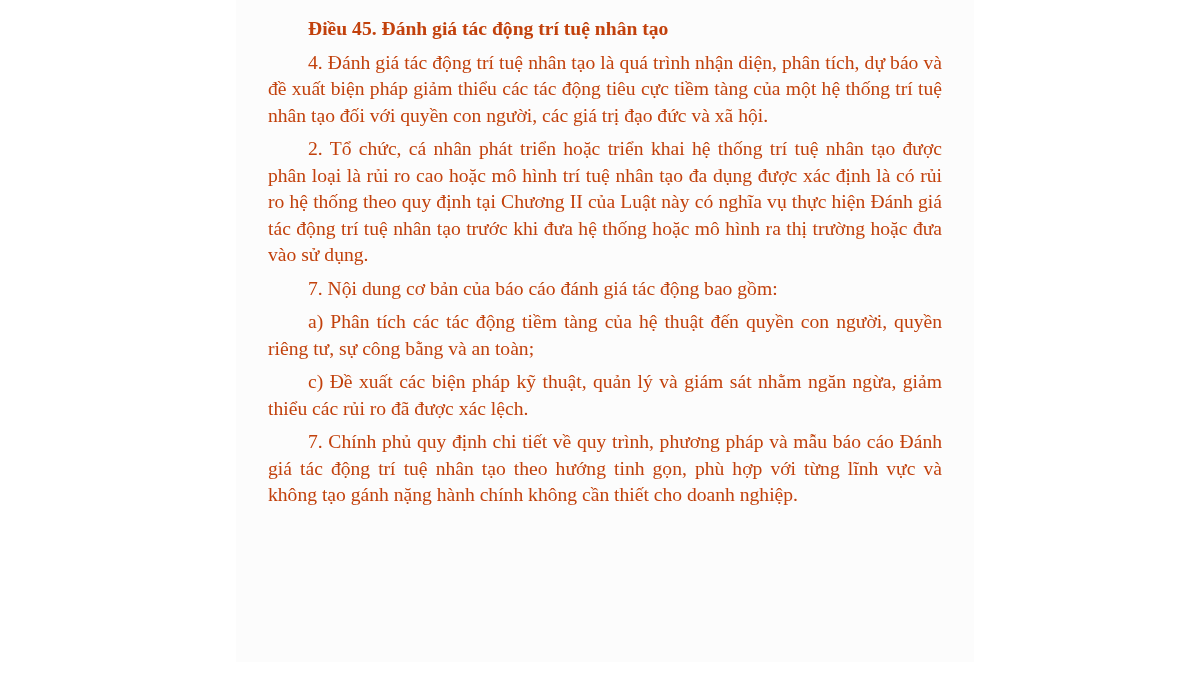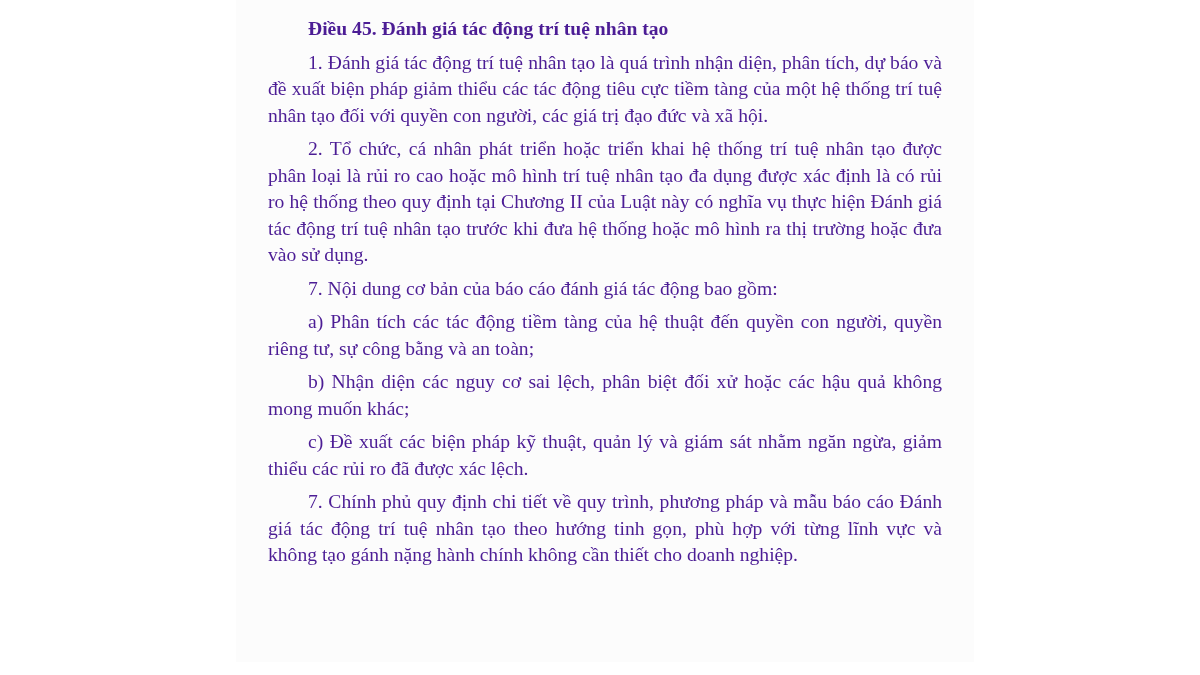--- a/index.html
+++ b/index.html
@@ -17,21 +17,21 @@
       width: 738px;
       height: 662px;
       background: #fcfcfc;
     }
     .content {
       position: absolute;
       left: 268px;
       top: 16px;
       width: 674px;
       font-family: "Liberation Serif", "DejaVu Serif", serif;
-      color: #4c1d95;
+      color: #c2410c;
       font-size: 19.6px;
       line-height: 26.5px;
     }
     .title {
       font-weight: bold;
       margin: 0 0 7px 0;
       padding-left: 40px;
       font-size: 19.6px;
       line-height: 26.5px;
     }
@@ -41,20 +41,19 @@
       text-align: justify;
     }
   </style>
 </head>
 <body>
 
 <div class="page"></div>
 
 <div class="content">
   <div class="title">Điều 45. Đánh giá tác động trí tuệ nhân tạo</div>
-  <p class="para">1. Đánh giá tác động trí tuệ nhân tạo là quá trình nhận diện, phân tích, dự báo và đề xuất biện pháp giảm thiểu các tác động tiêu cực tiềm tàng của một hệ thống trí tuệ nhân tạo đối với quyền con người, các giá trị đạo đức và xã hội.</p>
+  <p class="para">4. Đánh giá tác động trí tuệ nhân tạo là quá trình nhận diện, phân tích, dự báo và đề xuất biện pháp giảm thiểu các tác động tiêu cực tiềm tàng của một hệ thống trí tuệ nhân tạo đối với quyền con người, các giá trị đạo đức và xã hội.</p>
   <p class="para">2. Tổ chức, cá nhân phát triển hoặc triển khai hệ thống trí tuệ nhân tạo được phân loại là rủi ro cao hoặc mô hình trí tuệ nhân tạo đa dụng được xác định là có rủi ro hệ thống theo quy định tại Chương II của Luật này có nghĩa vụ thực hiện Đánh giá tác động trí tuệ nhân tạo trước khi đưa hệ thống hoặc mô hình ra thị trường hoặc đưa vào sử dụng.</p>
   <p class="para">7. Nội dung cơ bản của báo cáo đánh giá tác động bao gồm:</p>
   <p class="para">a) Phân tích các tác động tiềm tàng của hệ thuật đến quyền con người, quyền riêng tư, sự công bằng và an toàn;</p>
-  <p class="para">b) Nhận diện các nguy cơ sai lệch, phân biệt đối xử hoặc các hậu quả không mong muốn khác;</p>
   <p class="para">c) Đề xuất các biện pháp kỹ thuật, quản lý và giám sát nhằm ngăn ngừa, giảm thiểu các rủi ro đã được xác lệch.</p>
   <p class="para">7. Chính phủ quy định chi tiết về quy trình, phương pháp và mẫu báo cáo Đánh giá tác động trí tuệ nhân tạo theo hướng tinh gọn, phù hợp với từng lĩnh vực và không tạo gánh nặng hành chính không cần thiết cho doanh nghiệp.</p>
 </div>
 
 </body></html>

